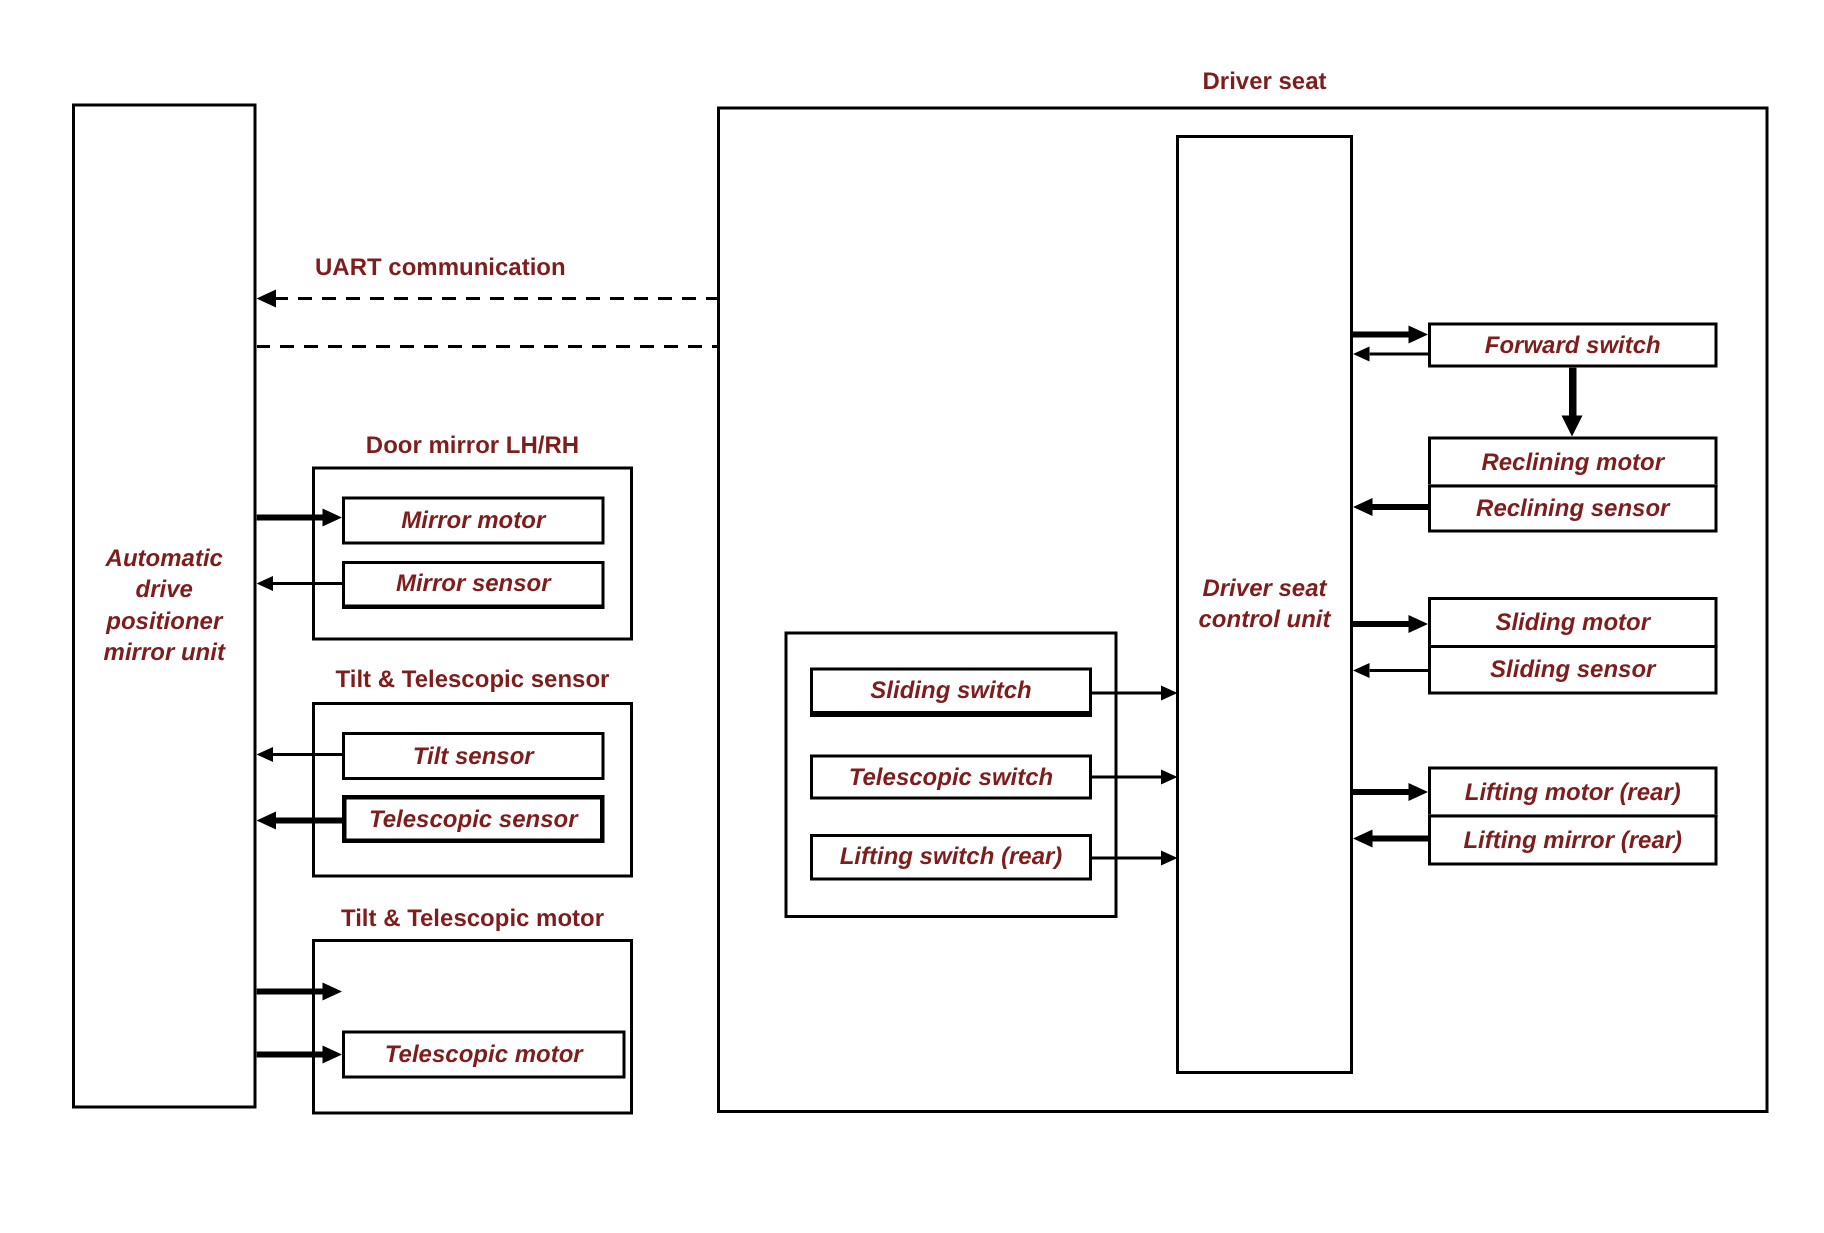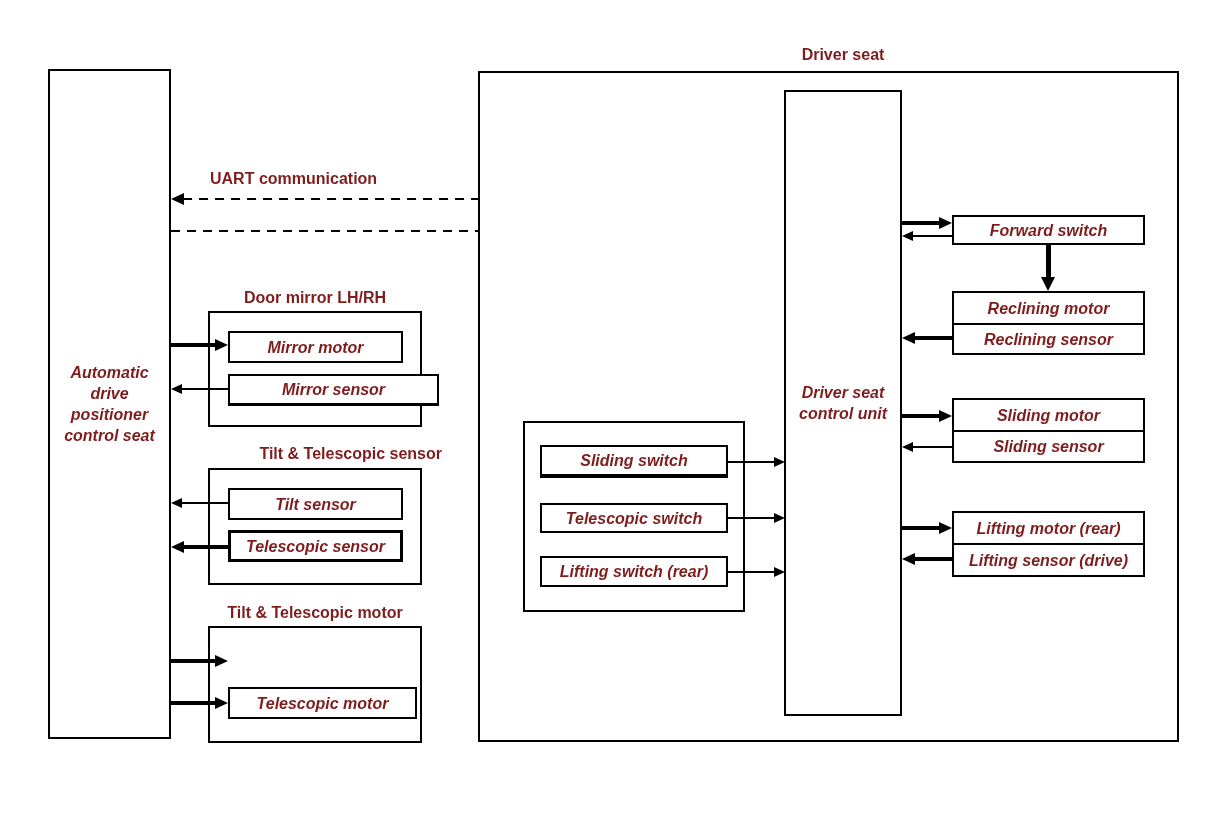--- a/index.html
+++ b/index.html
@@ -22,51 +22,51 @@
 </style>
 </head>
 <body>
 
 <div id="canvas">
 
   <div class="box cbox" style="left:48px;top:69px;width:123px;height:670px;">
     <span class="lbl pre">Automatic
 drive
 positioner
-control seat</span>
+mirror unit</span>
   </div>
 
   <div class="title lbl" style="left:210px;top:168px;width:220px;text-align:left;">UART communication</div>
   <div>
     <div class="dash" style="left:183px;top:198px;width:602px;"></div>
     <div class="ah l" style="left:171px;top:193px;"></div>
   </div>
   <div>
     <div class="dash" style="left:171px;top:230px;width:602px;"></div>
     <div class="ah r" style="left:772px;top:225px;"></div>
   </div>
 
   <div class="title lbl" style="left:208px;top:287px;width:214px;">Door mirror LH/RH</div>
   <div class="box" style="left:208px;top:311px;width:214px;height:116px;"></div>
   <div class="box cbox" style="left:228px;top:331px;width:175px;height:32px;">
     <span class="lbl">Mirror motor</span>
   </div>
-  <div class="box cbox" style="left:228px;top:374px;width:211px;height:32px;border-bottom-width:3px;">
+  <div class="box cbox" style="left:228px;top:374px;width:175px;height:32px;border-bottom-width:3px;">
     <span class="lbl">Mirror sensor</span>
   </div>
   <div>
     <div class="hl thick" style="left:171px;top:343px;width:46px;"></div>
     <div class="ah r" style="left:215px;top:339px;"></div>
   </div>
   <div>
     <div class="hl" style="left:182px;top:388px;width:46px;"></div>
     <div class="ah ls" style="left:171px;top:384px;"></div>
   </div>
 
-  <div class="title lbl" style="left:212px;top:443px;width:230px;text-align:right;">Tilt &amp; Telescopic sensor</div>
+  <div class="title lbl" style="left:200px;top:443px;width:230px;">Tilt &amp; Telescopic sensor</div>
   <div class="box" style="left:208px;top:468px;width:214px;height:117px;"></div>
   <div class="box cbox" style="left:228px;top:488px;width:175px;height:32px;">
     <span class="lbl">Tilt sensor</span>
   </div>
   <div class="box cbox" style="left:228px;top:530px;width:175px;height:32px;border-width:3px;">
     <span class="lbl">Telescopic sensor</span>
   </div>
   <div>
     <div class="hl" style="left:182px;top:502px;width:46px;"></div>
     <div class="ah ls" style="left:171px;top:498px;"></div>
@@ -160,21 +160,21 @@
   </div>
   <div>
     <div class="hl" style="left:913px;top:446px;width:39px;"></div>
     <div class="ah ls" style="left:902px;top:442px;"></div>
   </div>
 
   <div class="box cbox" style="left:952px;top:511px;width:193px;height:34px;">
     <span class="lbl">Lifting motor (rear)</span>
   </div>
   <div class="box cbox" style="left:952px;top:543px;width:193px;height:34px;">
-    <span class="lbl">Lifting sensor (drive)</span>
+    <span class="lbl">Lifting mirror (rear)</span>
   </div>
   <div>
     <div class="hl thick" style="left:902px;top:526px;width:38px;"></div>
     <div class="ah r" style="left:939px;top:522px;"></div>
   </div>
   <div>
     <div class="hl thick" style="left:914px;top:557px;width:38px;"></div>
     <div class="ah l" style="left:902px;top:553px;"></div>
   </div>
 

